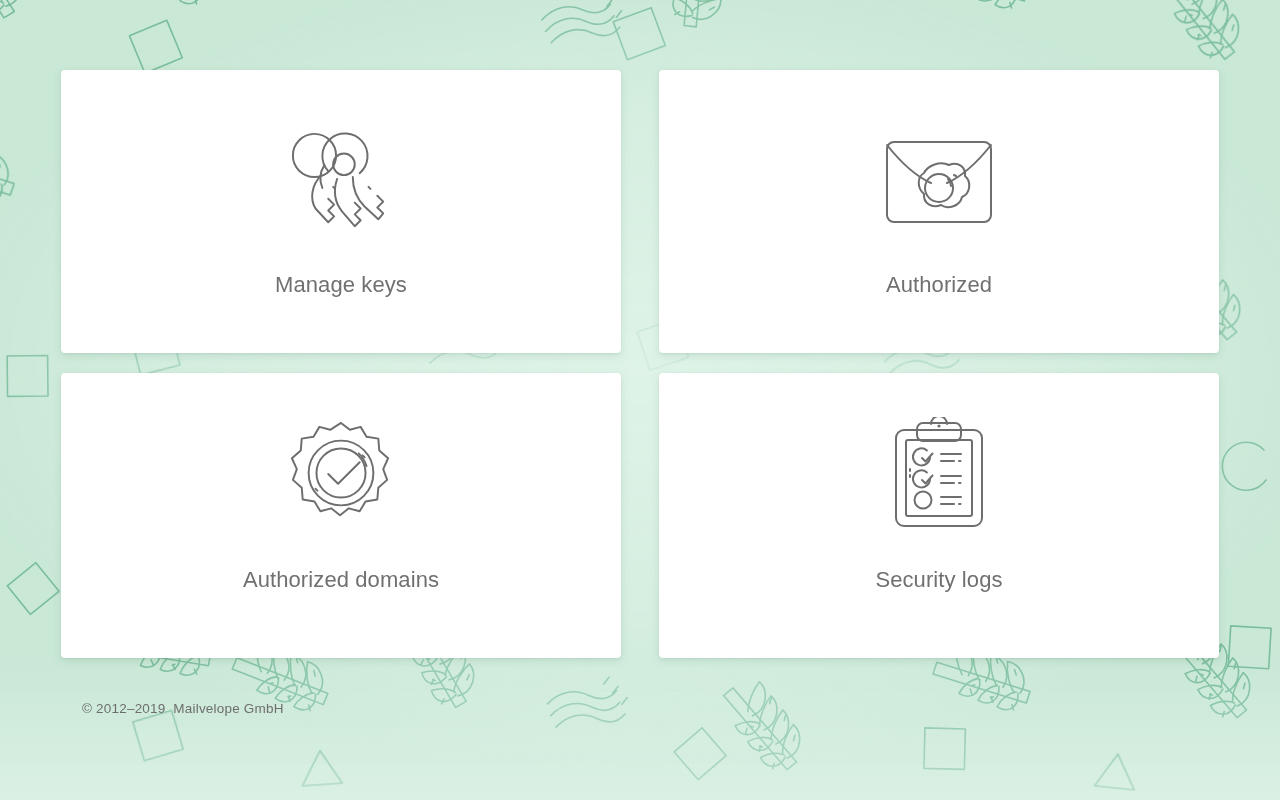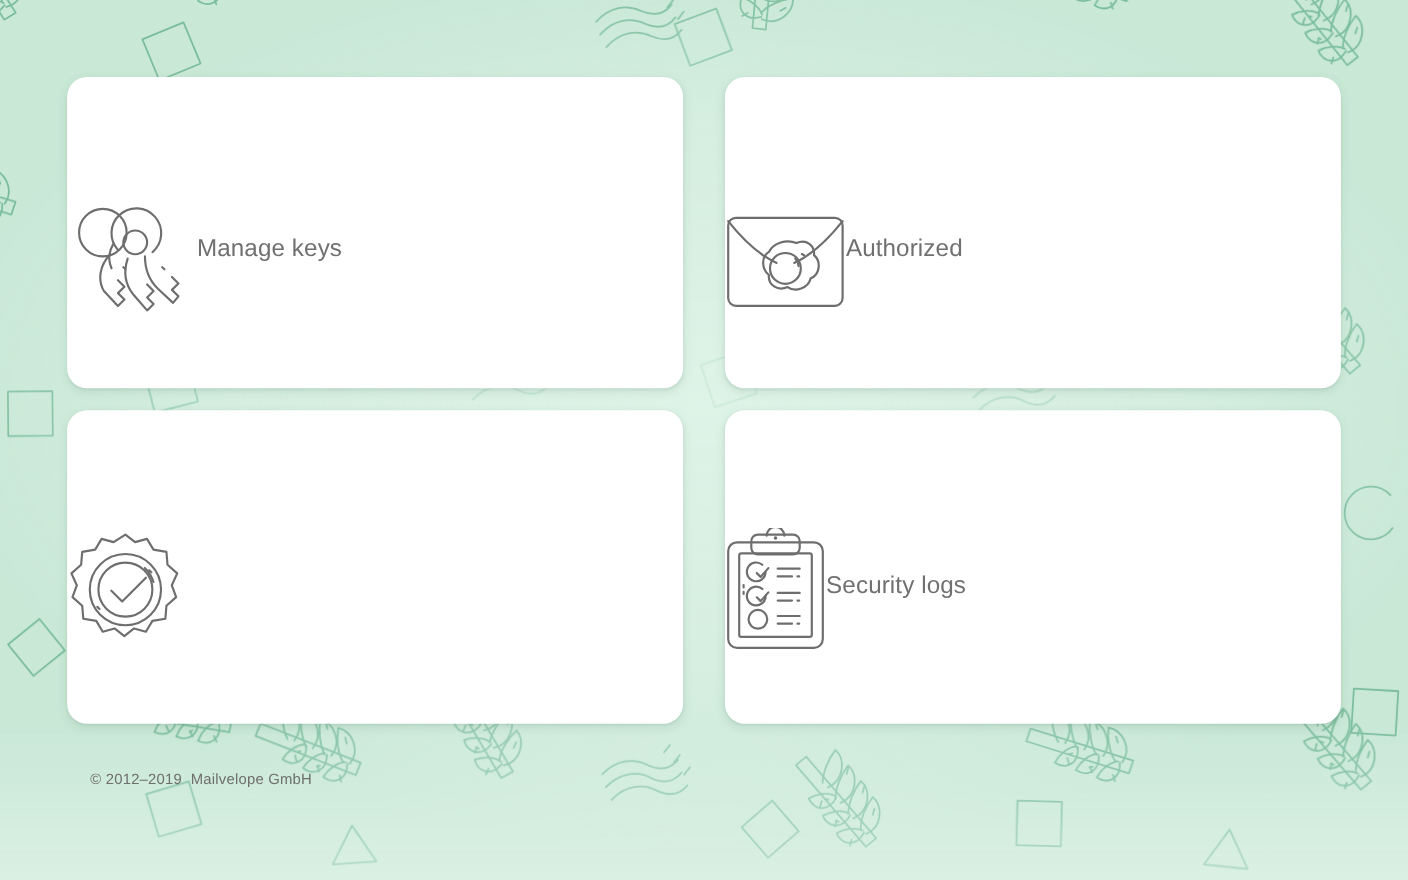--- a/index.html
+++ b/index.html
@@ -46,24 +46,24 @@
     z-index: 2;
     display: grid;
     grid-template-columns: 560px 560px;
     grid-template-rows: 283px 285px;
     column-gap: 38px;
     row-gap: 20px;
   }
 
   .tile {
     background: #ffffff;
-    border-radius: 18px;
+    border-radius: 4px;
     box-shadow: 0 3px 9px rgba(90,130,110,0.17), 0 1px 2px rgba(90,130,110,0.10);
     display: flex;
-    flex-direction: row;
+    flex-direction: column;
     align-items: center;
     justify-content: flex-start;
     cursor: pointer;
     position: relative;
   }
 
   .tile-icon {
     margin-top: 55px;
     height: 120px;
     display: flex;
@@ -240,20 +240,21 @@
         <path d="M54 3
                  l9 7 l11 -3 l6 10 l12 2 l1 12 l9 8 l-5 11 l4 11 l-9 8 l-1 12 l-12 2 l-6 10 l-11 -3 l-9 7
                  l-9 -7 l-11 3 l-6 -10 l-12 -2 l-1 -12 l-9 -8 l4 -11 l-5 -11 l9 -8 l1 -12 l12 -2 l6 -10 l11 3 Z"></path>
         <circle cx="54" cy="54" r="33"></circle>
         <circle cx="54" cy="54" r="25"></circle>
         <path d="M41 55 l10 10 l22 -22"></path>
         <path d="M72 34 a30 30 0 0 1 8 13"></path>
         <path d="M28 70 l2 2 M76 36 l2 2"></path>
       </svg>
     </div>
+    <div class="tile-label">Authorized domains</div>
   </div>
 
   <div class="tile tile-logs">
     <div class="tile-icon">
       <svg viewBox="0 0 92 112" width="92" height="112" xmlns="http://www.w3.org/2000/svg">
         <rect x="3" y="13" width="86" height="96" rx="8"></rect>
         <rect x="13" y="23" width="66" height="76" rx="2"></rect>
         <rect x="24" y="6" width="44" height="18" rx="6"></rect>
         <path d="M38 7 a8 8 0 0 1 16 0"></path>
         <circle cx="46" cy="9" r="1.6" fill="#6e6e6e" stroke="none"></circle>

